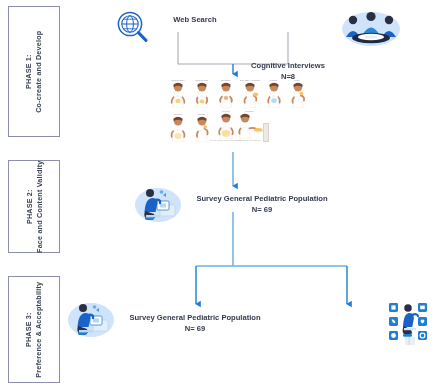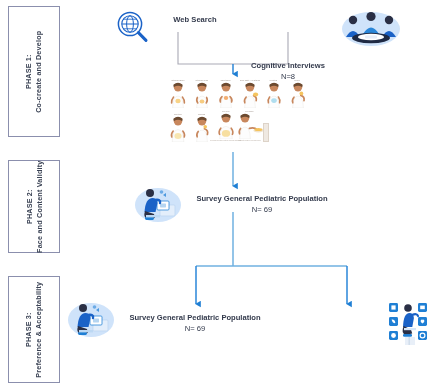--- a/index.html
+++ b/index.html
@@ -27,21 +27,21 @@
 
   #phase-1{top:6px;height:131px;}
   #phase-2{top:160px;height:93px;}
   #phase-3{top:276px;height:107px;}
 
   
   .node-label{
     position:absolute;text-align:center;line-height:1.45;
     font-size:7.6px;font-weight:700;color:#343b4d;white-space:nowrap;
   }
-  .node-label .n{display:block;font-weight:400;}
+  .node-label .n{display:block;font-weight:700;}
 
   
   svg.wires{position:absolute;left:0;top:0;width:440px;height:390px;overflow:visible;}
 
   
   .illus{position:absolute;}
 
   
   .fig-grid{position:absolute;display:flex;flex-direction:column;gap:2px;}
   .fig-row{display:flex;gap:3px;align-items:flex-end;}

